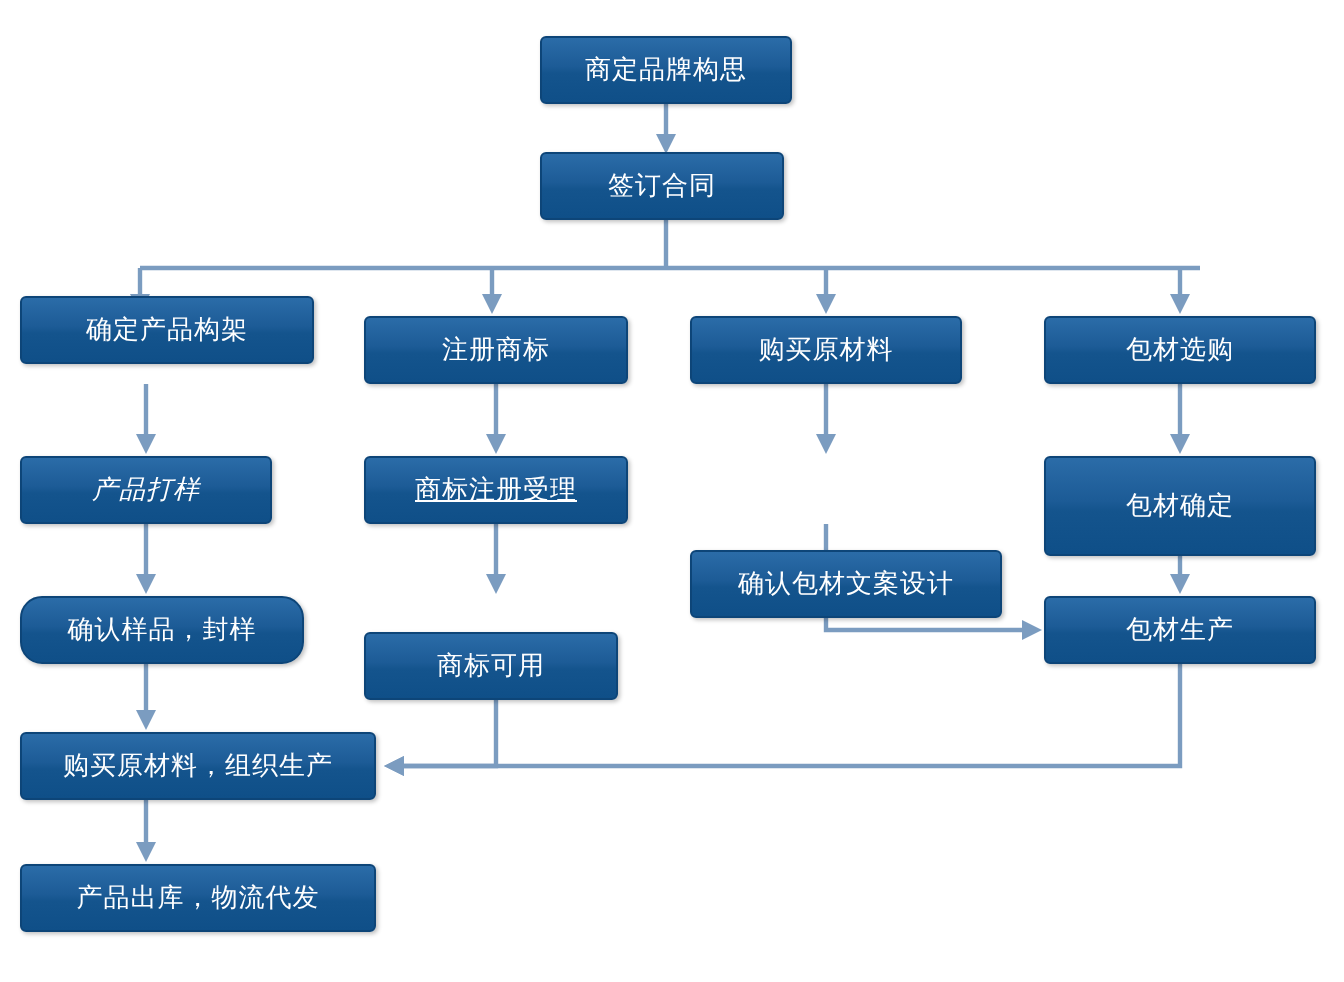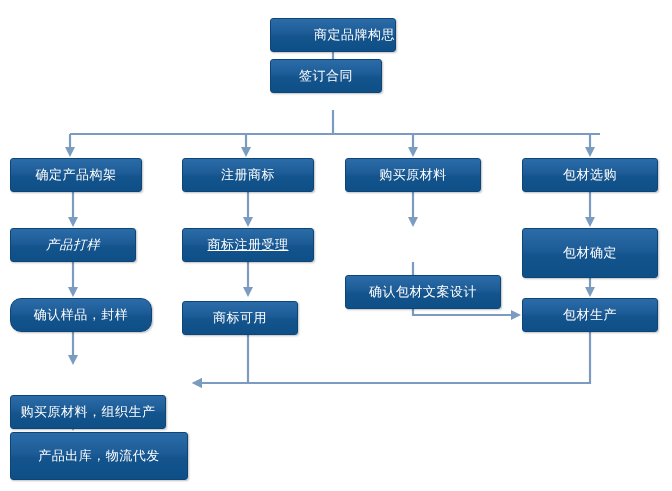--- a/index.html
+++ b/index.html
@@ -104,27 +104,27 @@
 
     <path class="edge-line" d="M590,192 L590,220"></path>
     <polygon class="edge-head" points="590,227 585,217 595,217"></polygon>
     <path class="edge-line" d="M590,262 L590,290"></path>
     <polygon class="edge-head" points="590,297 585,287 595,287"></polygon>
 
     <path class="edge-line" d="M590,332 L590,383 L200,383"></path>
     <polygon class="edge-head" points="192,383 202,378 202,388"></polygon>
   </svg>
 
-  <div class="node" style="left:270px;top:18px;width:126px;height:34px;justify-content:flex-end;">
+  <div class="node" style="left:270px;top:18px;width:126px;height:34px;">
       <span>商定品牌构思</span>
     </div>
-  <div class="node" style="left:270px;top:59px;width:112px;height:34px;">
+  <div class="node" style="left:270px;top:76px;width:122px;height:34px;">
       <span>签订合同</span>
     </div>
-  <div class="node" style="left:10px;top:158px;width:132px;height:34px;">
+  <div class="node" style="left:10px;top:148px;width:147px;height:34px;">
       <span>确定产品构架</span>
     </div>
   <div class="node" style="left:182px;top:158px;width:132px;height:34px;">
       <span>注册商标</span>
     </div>
   <div class="node" style="left:345px;top:158px;width:136px;height:34px;">
       <span>购买原材料</span>
     </div>
   <div class="node" style="left:522px;top:158px;width:136px;height:34px;">
       <span>包材选购</span>
@@ -137,26 +137,26 @@
     </div>
   <div class="node" style="left:345px;top:228px;width:156px;height:34px;margin-top:47px;">
       <span>确认包材文案设计</span>
     </div>
   <div class="node" style="left:522px;top:228px;width:136px;height:50px;">
       <span>包材确定</span>
     </div>
   <div class="node" style="left:10px;top:298px;width:142px;height:34px;border-radius:11px;">
       <span>确认样品，封样</span>
     </div>
-  <div class="node" style="left:182px;top:301px;width:116px;height:34px;">
+  <div class="node" style="left:182px;top:316px;width:127px;height:34px;">
       <span>商标可用</span>
     </div>
   <div class="node" style="left:522px;top:298px;width:136px;height:34px;">
       <span>包材生产</span>
     </div>
-  <div class="node" style="left:10px;top:366px;width:156px;height:34px;margin-top:29px;">
+  <div class="node" style="left:10px;top:366px;width:178px;height:34px;">
       <span>购买原材料，组织生产</span>
     </div>
-  <div class="node" style="left:10px;top:432px;width:178px;height:48px;">
+  <div class="node" style="left:10px;top:432px;width:178px;height:34px;">
       <span>产品出库，物流代发</span>
     </div>
 
 </div>
 
 </body></html>

